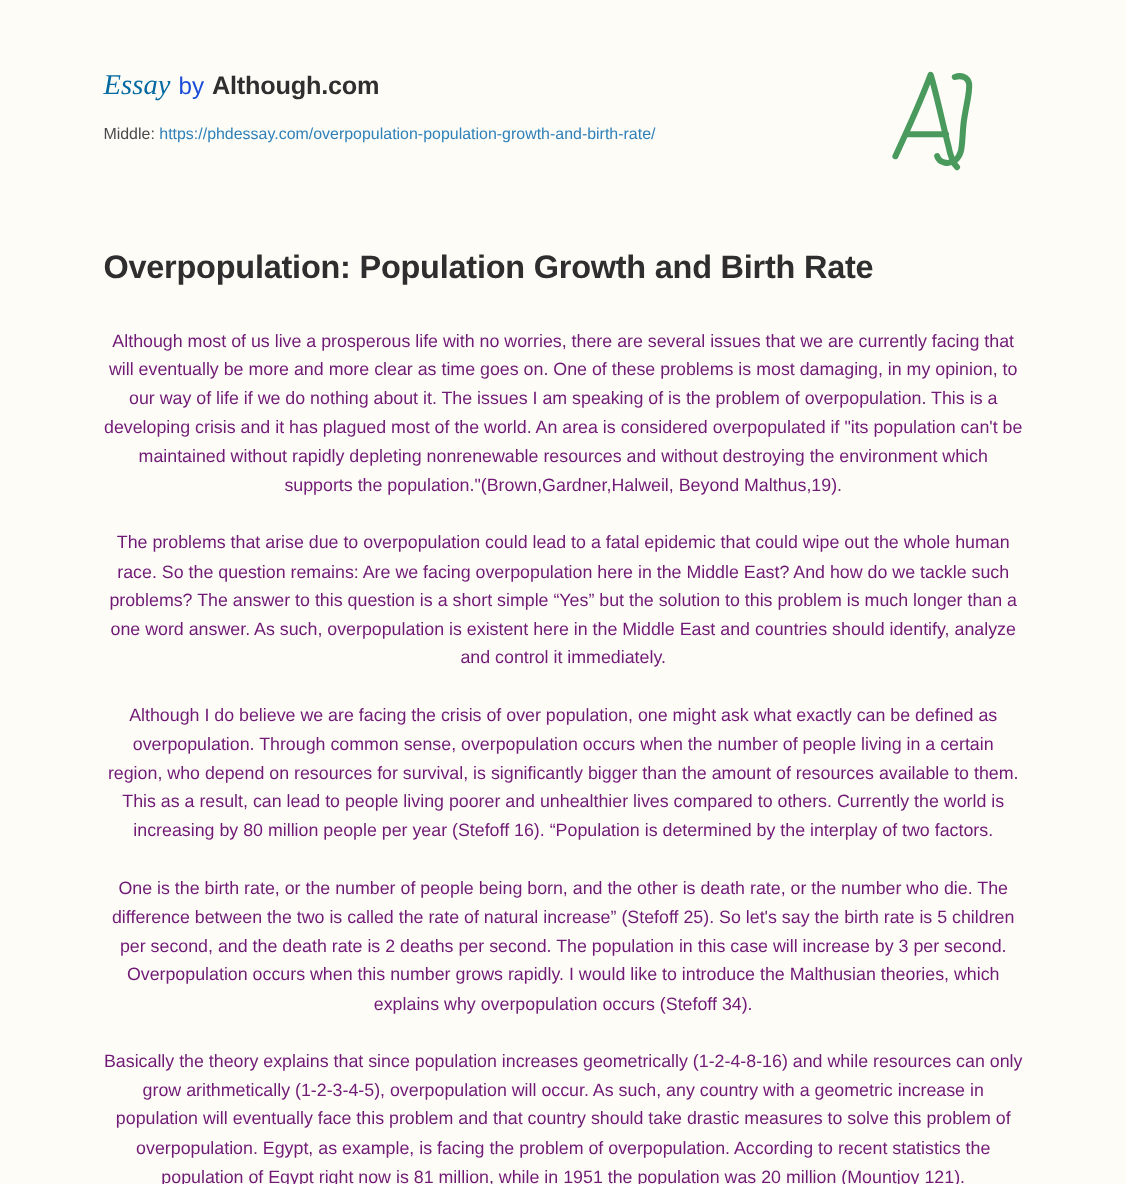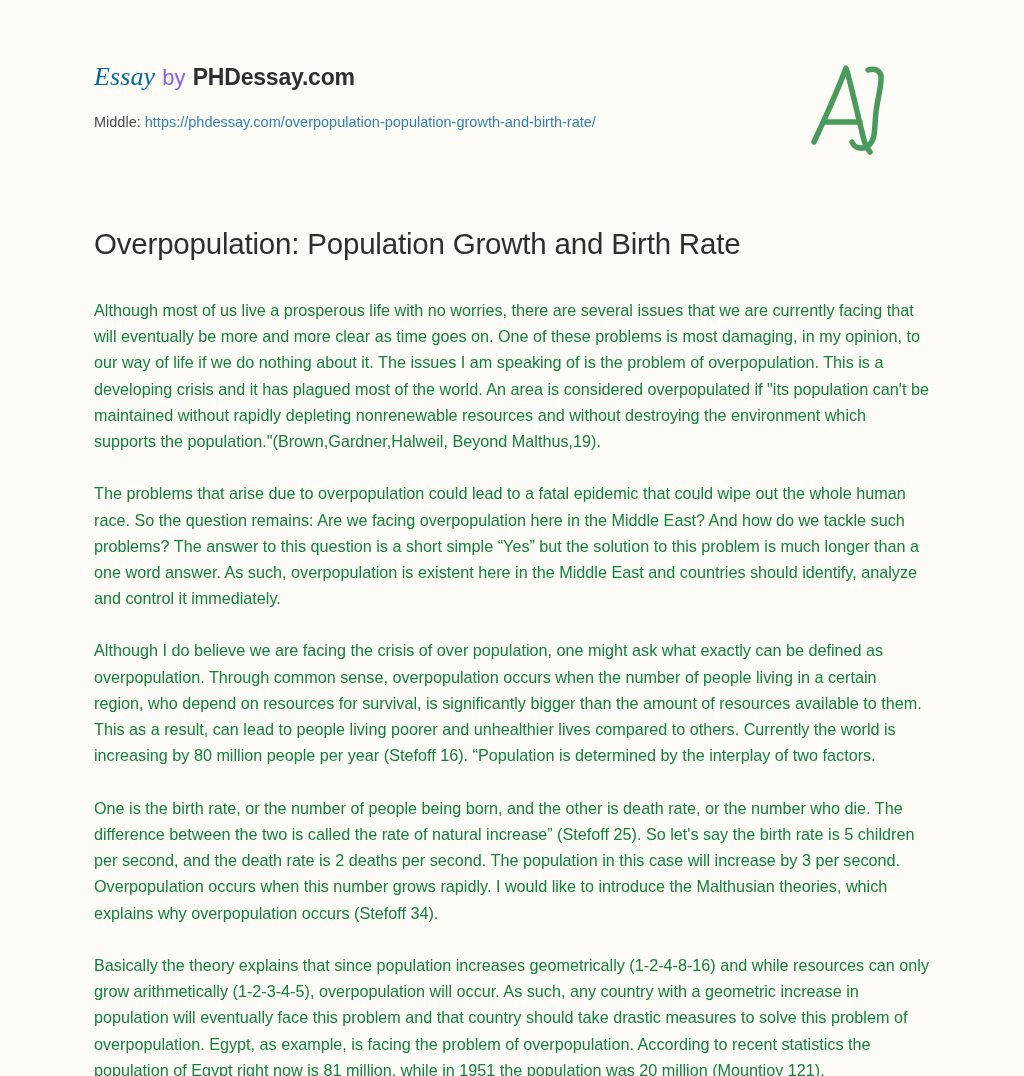--- a/index.html
+++ b/index.html
@@ -31,21 +31,21 @@
     letter-spacing: 0.1px;
   }
   .brand-essay {
     font-family: "Liberation Serif", serif;
     font-style: italic;
     font-size: 26px;
     color: #0369a1;
   }
   .brand-by {
     font-size: 22px;
-    color: #8b5cf6;
+    color: #1d4ed8;
   }
   .brand-name {
     font-size: 23px;
     font-weight: bold;
     color: #2f2f2f;
     letter-spacing: -0.2px;
   }
   .source-line {
     margin-top: 22px;
     font-size: 14.5px;
@@ -65,49 +65,49 @@
     top: -8px;
     width: 120px;
     height: 110px;
   }
   .logo svg {
     display: block;
   }
   h1.title {
     margin: 96px 0 16px 0;
     font-size: 29.5px;
-    font-weight: normal;
+    font-weight: bold;
     color: #2e2e2e;
     letter-spacing: -0.2px;
     line-height: 1.25;
   }
   .body-copy {
     margin-top: 34px;
   }
   .body-copy p {
     margin: 0 0 26px 0;
     font-size: 16.2px;
     line-height: 1.62;
-    color: #15803d;
-    text-align: left;
+    color: #701a75;
+    text-align: center;
   }
   .body-copy p:last-child {
     margin-bottom: 0;
   }
 </style>
 </head>
 <body>
 
 <div class="page">
 
   <div class="header">
     <div class="brand-line">
       <span class="brand-essay">Essay</span>
       <span class="brand-by">by</span>
-      <span class="brand-name">PHDessay.com</span>
+      <span class="brand-name">Although.com</span>
     </div>
 
     <div class="source-line">
       <span class="source-label">Middle:</span>
       <a class="source-url" href="#">https://phdessay.com/overpopulation-population-growth-and-birth-rate/</a>
     </div>
 
     <div class="logo">
       <svg viewBox="0 0 120 110" width="120" height="110" aria-hidden="true">
         <g fill="none" stroke="#4a9a5e" stroke-width="5.5" stroke-linecap="round" stroke-linejoin="round">

